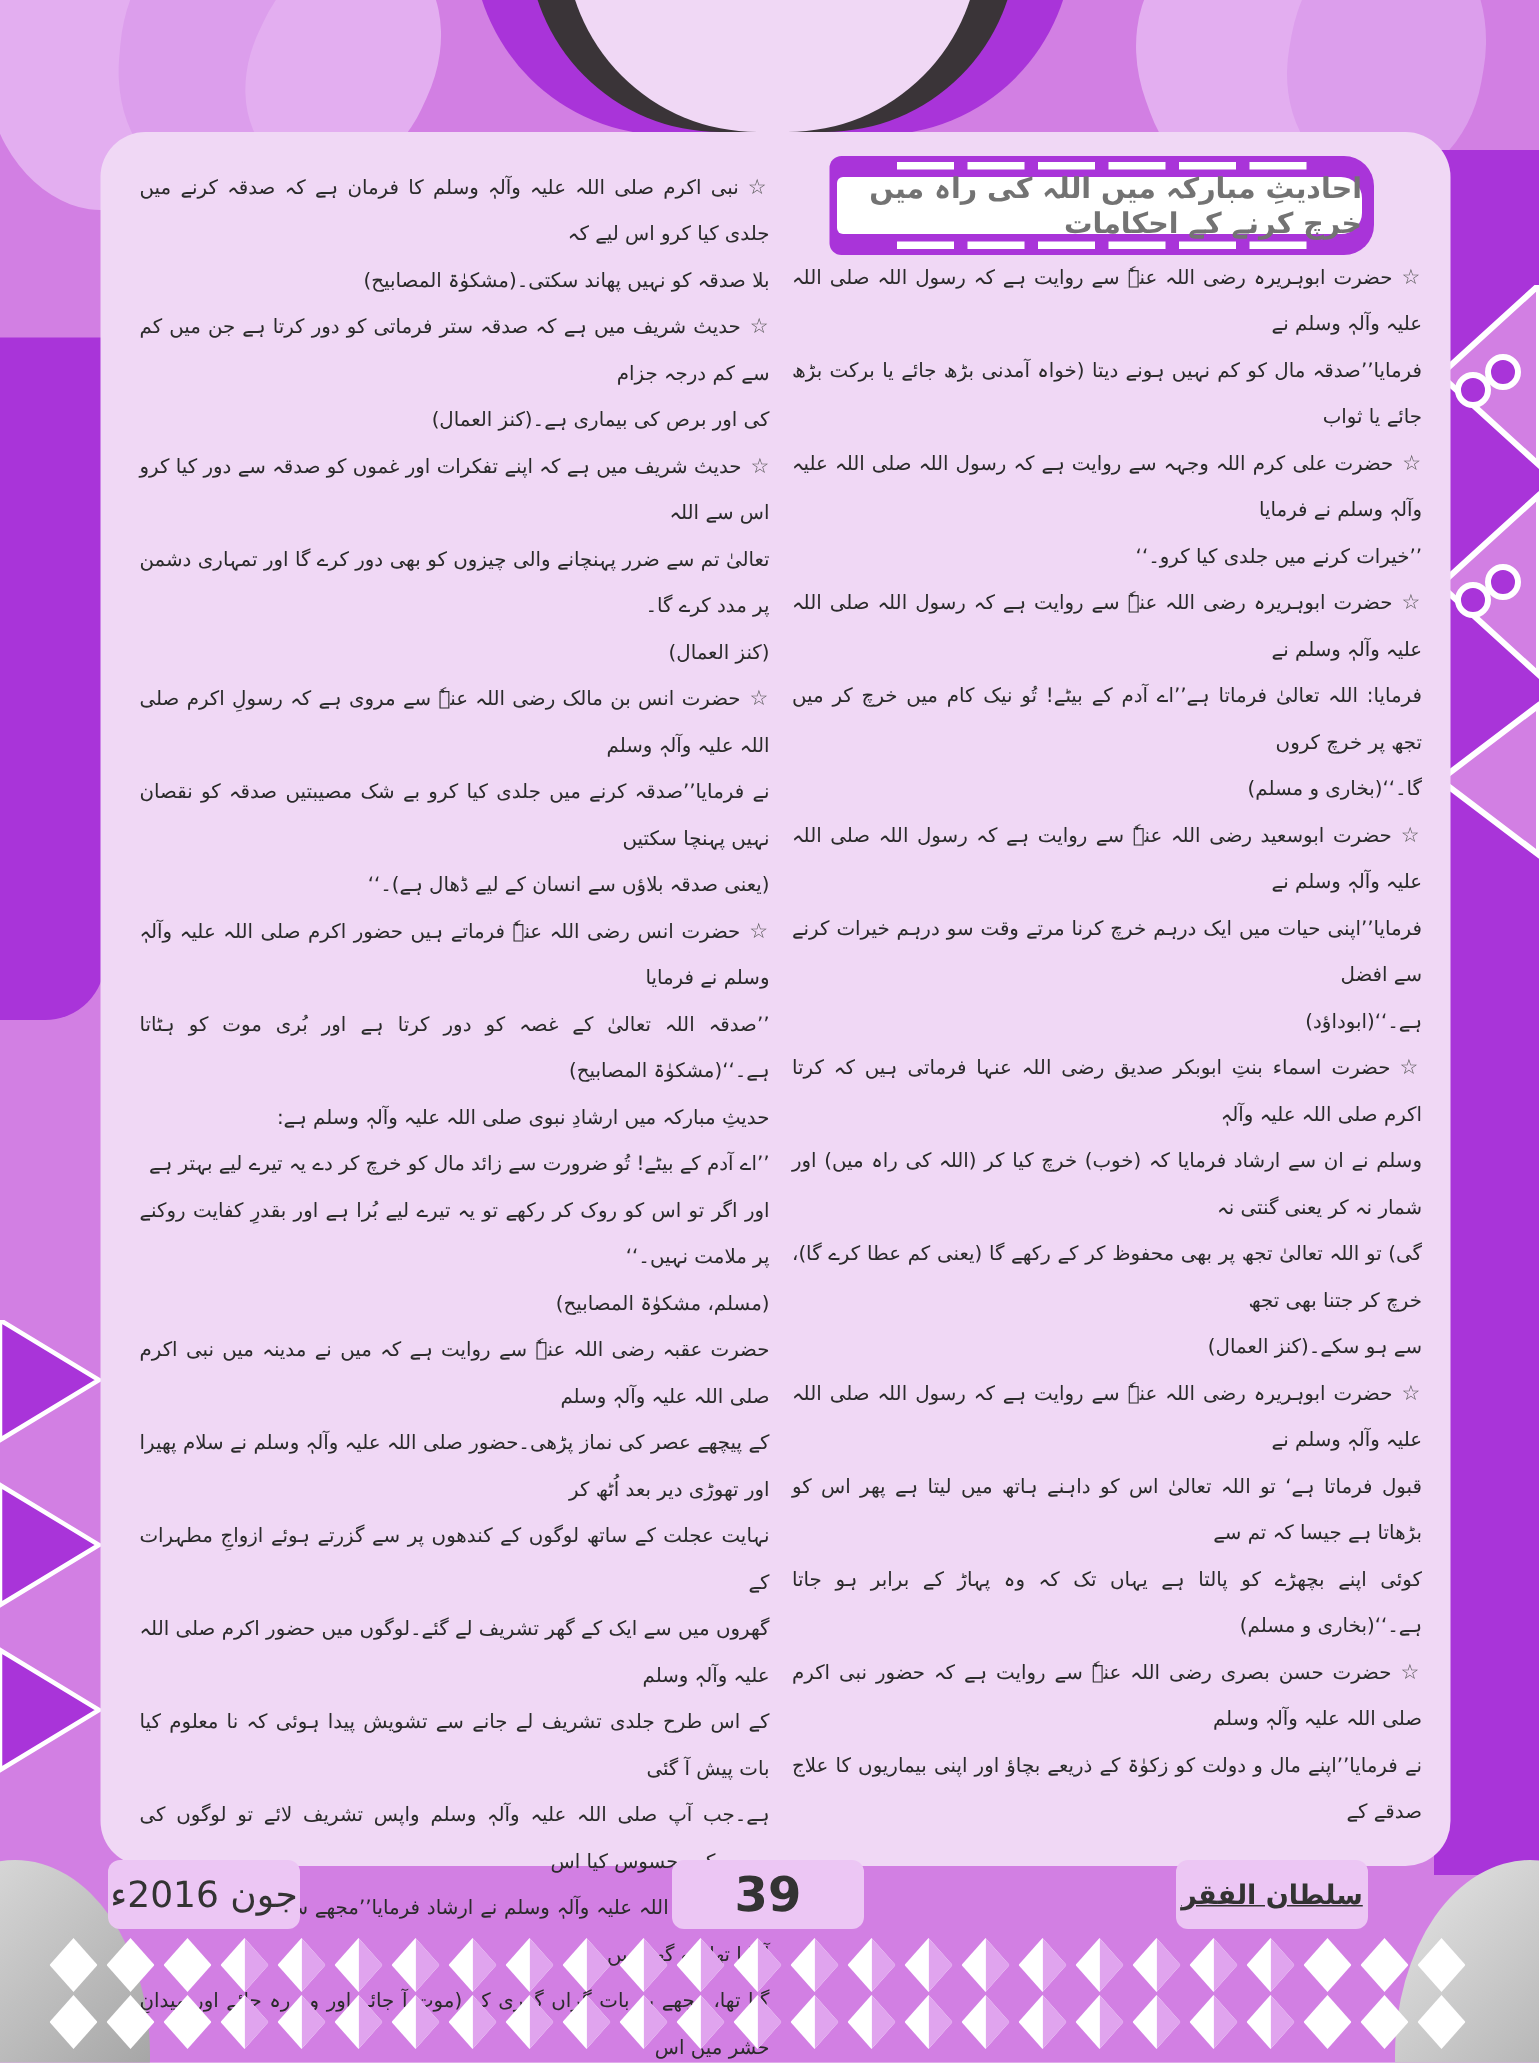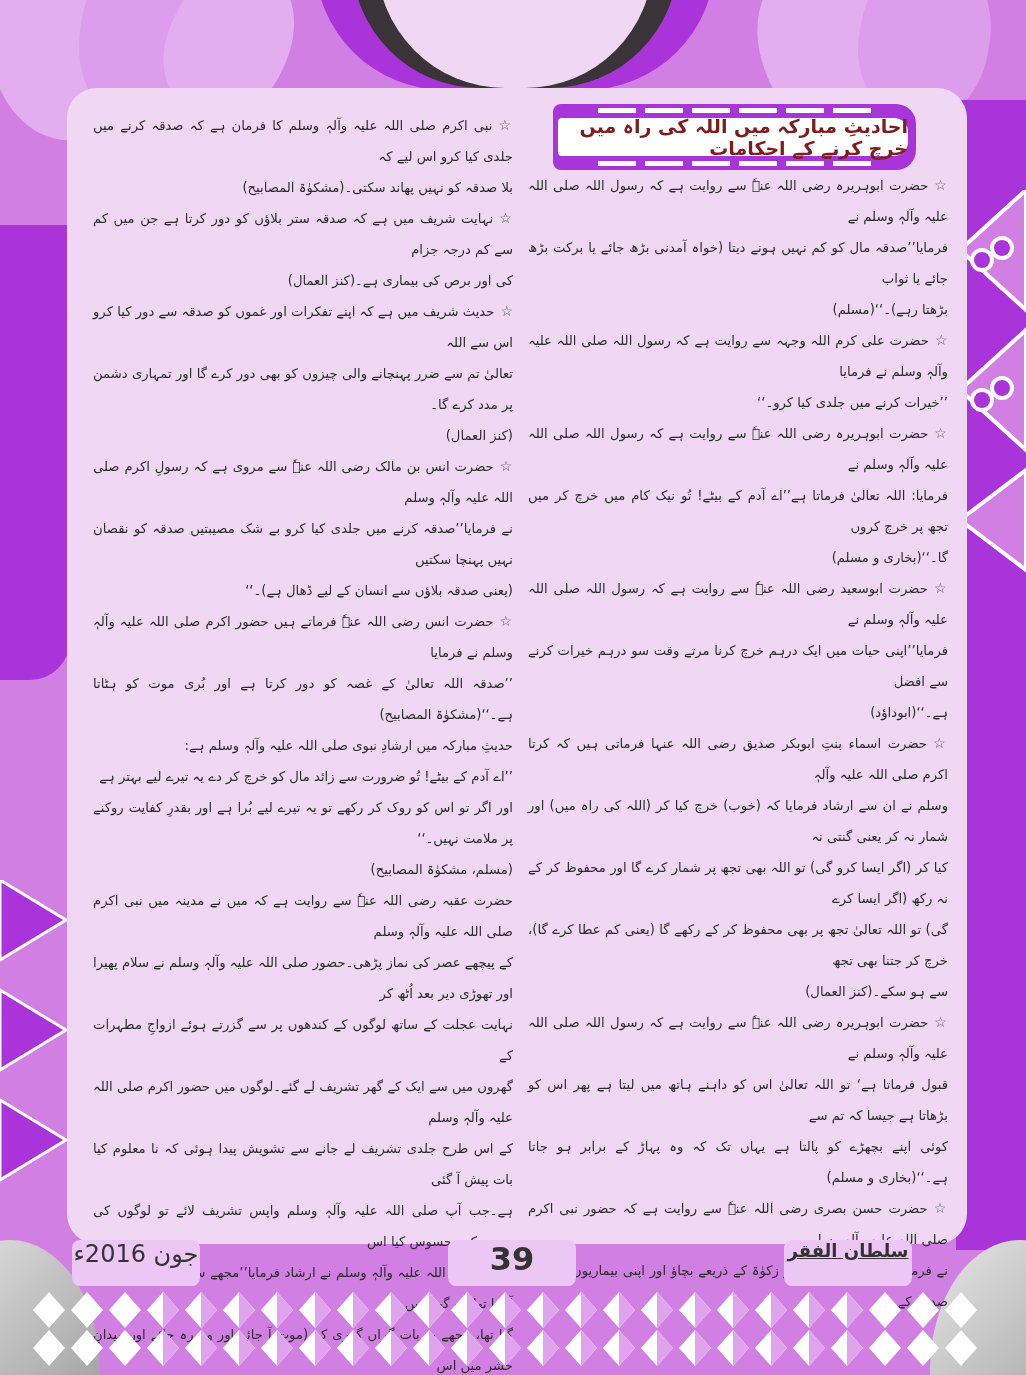--- a/index.html
+++ b/index.html
@@ -13,22 +13,22 @@
   .grey-blob { position:absolute; background:linear-gradient(135deg,#e6e6e6,#8d8d8d); border-radius:50%; }
   .content-panel { position:absolute; left:67px; top:88px; width:900px; height:1156px; background:#f0d8f5; border-radius:30px; }
   .col { position:absolute; direction:rtl; text-align:justify; color:#2b2b2b; font-family:"DejaVu Sans", sans-serif; font-size:13.2px; line-height:31px; }
   .col-right { left:528px; top:170px; width:420px; }
   .col-left { left:93px; top:110px; width:420px; }
   .para { margin:0; }
   .star { color:#555; font-size:14px; margin-left:6px; }
   .title-box { position:absolute; left:553px; top:104px; width:363px; height:66px; background:#a934d9; border-radius:8px 20px 20px 8px; }
   .title-stripes { position:absolute; left:45px; right:45px; height:5px; display:flex; justify-content:space-between; }
   .title-stripes span { display:block; width:38px; height:5px; background:#fff; }
-  .title-inner { position:absolute; left:5px; right:8px; top:14px; height:38px; background:#fff; border-radius:4px 14px 14px 4px; display:flex; align-items:center; justify-content:center; direction:rtl; font-size:19px; font-weight:bold; color:#7f1d1d; }
-  .footer-box { position:absolute; top:1240px; height:46px; background:#ecc6f4; border-radius:8px; display:flex; align-items:flex-start; justify-content:center; color:#333; }
+  .title-inner { position:absolute; left:5px; right:8px; top:14px; height:38px; background:#fff; border-radius:4px 14px 14px 4px; display:flex; align-items:center; justify-content:center; direction:rtl; font-size:19px; font-weight:bold; color:#737373; }
+  .footer-box { position:absolute; top:1240px; height:46px; background:#ecc6f4; border-radius:8px; display:flex; align-items:center; justify-content:center; color:#333; }
   .diamond-row { position:absolute; left:30px; width:966px; height:36px; display:flex; }
   .dia { width:38px; height:36px; position:relative; }
   .dia::before { content:""; position:absolute; left:3px; top:0; width:32px; height:36px; background:#fff; clip-path:polygon(50% 0,100% 50%,50% 100%,0 50%); }
   .dia.mid::after { content:""; position:absolute; left:19px; top:0; width:16px; height:36px; background:#e0a4ee; clip-path:polygon(0 0,100% 50%,0 100%); }
 </style>
 </head>
 <body>
 
 <div class="bg-layer">
   <div class="petal" style="left:-10px;top:-40px;width:140px;height:180px;background:#e3aef0;transform:rotate(-20deg);"></div>
@@ -79,61 +79,59 @@
       <span></span>
       <span></span>
       <span></span>
     </div>
 </div>
 
 <div class="col col-right" id="rightCol">
     <div class="para">
       <div><span class="star">☆</span><span>حضرت ابوہریرہ رضی اللہ عنہٗ سے روایت ہے کہ رسول اللہ صلی اللہ علیہ وآلہٖ وسلم نے</span></div>
       <div><span>فرمایا’’صدقہ مال کو کم نہیں ہونے دیتا (خواہ آمدنی بڑھ جائے یا برکت بڑھ جائے یا ثواب</span></div>
-      <div><span>بڑھتا رہے)۔‘‘(مسلم)</span></div>
     </div>
     <div class="para">
       <div><span class="star">☆</span><span>حضرت علی کرم اللہ وجہہ سے روایت ہے کہ رسول اللہ صلی اللہ علیہ وآلہٖ وسلم نے فرمایا</span></div>
       <div><span>’’خیرات کرنے میں جلدی کیا کرو۔‘‘</span></div>
     </div>
     <div class="para">
       <div><span class="star">☆</span><span>حضرت ابوہریرہ رضی اللہ عنہٗ سے روایت ہے کہ رسول اللہ صلی اللہ علیہ وآلہٖ وسلم نے</span></div>
       <div><span>فرمایا: اللہ تعالیٰ فرماتا ہے’’اے آدم کے بیٹے! تُو نیک کام میں خرچ کر میں تجھ پر خرچ کروں</span></div>
       <div><span>گا۔‘‘(بخاری و مسلم)</span></div>
     </div>
     <div class="para">
       <div><span class="star">☆</span><span>حضرت ابوسعید رضی اللہ عنہٗ سے روایت ہے کہ رسول اللہ صلی اللہ علیہ وآلہٖ وسلم نے</span></div>
       <div><span>فرمایا’’اپنی حیات میں ایک درہم خرچ کرنا مرتے وقت سو درہم خیرات کرنے سے افضل</span></div>
       <div><span>ہے۔‘‘(ابوداؤد)</span></div>
     </div>
     <div class="para">
       <div><span class="star">☆</span><span>حضرت اسماء بنتِ ابوبکر صدیق رضی اللہ عنہا فرماتی ہیں کہ کرتا اکرم صلی اللہ علیہ وآلہٖ</span></div>
       <div><span>وسلم نے ان سے ارشاد فرمایا کہ (خوب) خرچ کیا کر (اللہ کی راہ میں) اور شمار نہ کر یعنی گنتی نہ</span></div>
-      <div><span>کیا کر (اگر ایسا کرو گی) تو اللہ بھی تجھ پر شمار کرے گا اور محفوظ کر کے نہ رکھ (اگر ایسا کرے</span></div>
       <div><span>گی) تو اللہ تعالیٰ تجھ پر بھی محفوظ کر کے رکھے گا (یعنی کم عطا کرے گا)، خرچ کر جتنا بھی تجھ</span></div>
       <div><span>سے ہو سکے۔(کنز العمال)</span></div>
     </div>
     <div class="para">
       <div><span class="star">☆</span><span>حضرت ابوہریرہ رضی اللہ عنہٗ سے روایت ہے کہ رسول اللہ صلی اللہ علیہ وآلہٖ وسلم نے</span></div>
       <div><span>قبول فرماتا ہے‘ تو اللہ تعالیٰ اس کو داہنے ہاتھ میں لیتا ہے پھر اس کو بڑھاتا ہے جیسا کہ تم سے</span></div>
       <div><span>کوئی اپنے بچھڑے کو پالتا ہے یہاں تک کہ وہ پہاڑ کے برابر ہو جاتا ہے۔‘‘(بخاری و مسلم)</span></div>
     </div>
     <div class="para">
       <div><span class="star">☆</span><span>حضرت حسن بصری رضی اللہ عنہٗ سے روایت ہے کہ حضور نبی اکرم صلی اللہ علیہ وآلہٖ وسلم</span></div>
       <div><span>نے فرمایا’’اپنے مال و دولت کو زکوٰۃ کے ذریعے بچاؤ اور اپنی بیماریوں کا علاج صدقے کے</span></div>
     </div>
   </div>
 
 <div class="col col-left" id="leftCol">
     <div class="para">
       <div><span class="star">☆</span><span>نبی اکرم صلی اللہ علیہ وآلہٖ وسلم کا فرمان ہے کہ صدقہ کرنے میں جلدی کیا کرو اس لیے کہ</span></div>
       <div><span>بلا صدقہ کو نہیں پھاند سکتی۔(مشکوٰۃ المصابیح)</span></div>
     </div>
     <div class="para">
-      <div><span class="star">☆</span><span>نہایت شریف میں ہے کہ صدقہ ستر بلاؤں کو دور کرتا ہے جن میں کم سے کم درجہ جزام</span></div>
+      <div><span class="star">☆</span><span>حدیث شریف میں ہے کہ صدقہ ستر فرماتی کو دور کرتا ہے جن میں کم سے کم درجہ جزام</span></div>
       <div><span>کی اور برص کی بیماری ہے۔(کنز العمال)</span></div>
     </div>
     <div class="para">
       <div><span class="star">☆</span><span>حدیث شریف میں ہے کہ اپنے تفکرات اور غموں کو صدقہ سے دور کیا کرو اس سے اللہ</span></div>
       <div><span>تعالیٰ تم سے ضرر پہنچانے والی چیزوں کو بھی دور کرے گا اور تمہاری دشمن پر مدد کرے گا۔</span></div>
       <div><span>(کنز العمال)</span></div>
     </div>
     <div class="para">
       <div><span class="star">☆</span><span>حضرت انس بن مالک رضی اللہ عنہٗ سے مروی ہے کہ رسولِ اکرم صلی اللہ علیہ وآلہٖ وسلم</span></div>
       <div><span>نے فرمایا’’صدقہ کرنے میں جلدی کیا کرو بے شک مصیبتیں صدقہ کو نقصان نہیں پہنچا سکتیں</span></div>

